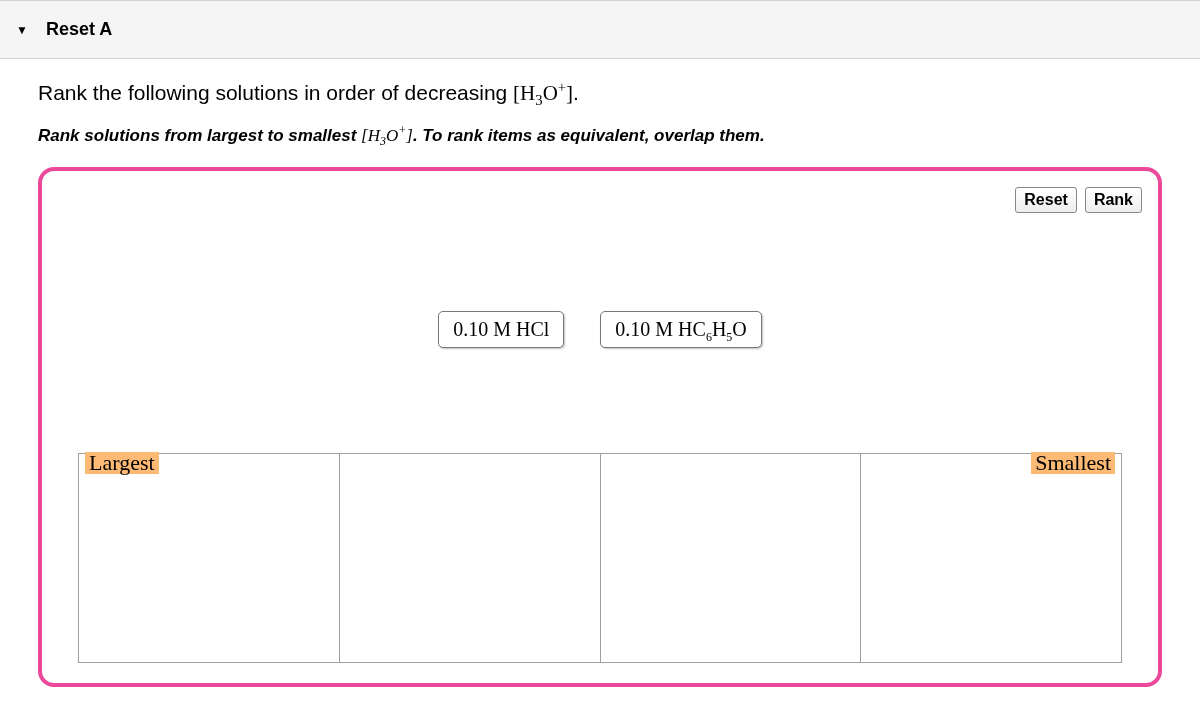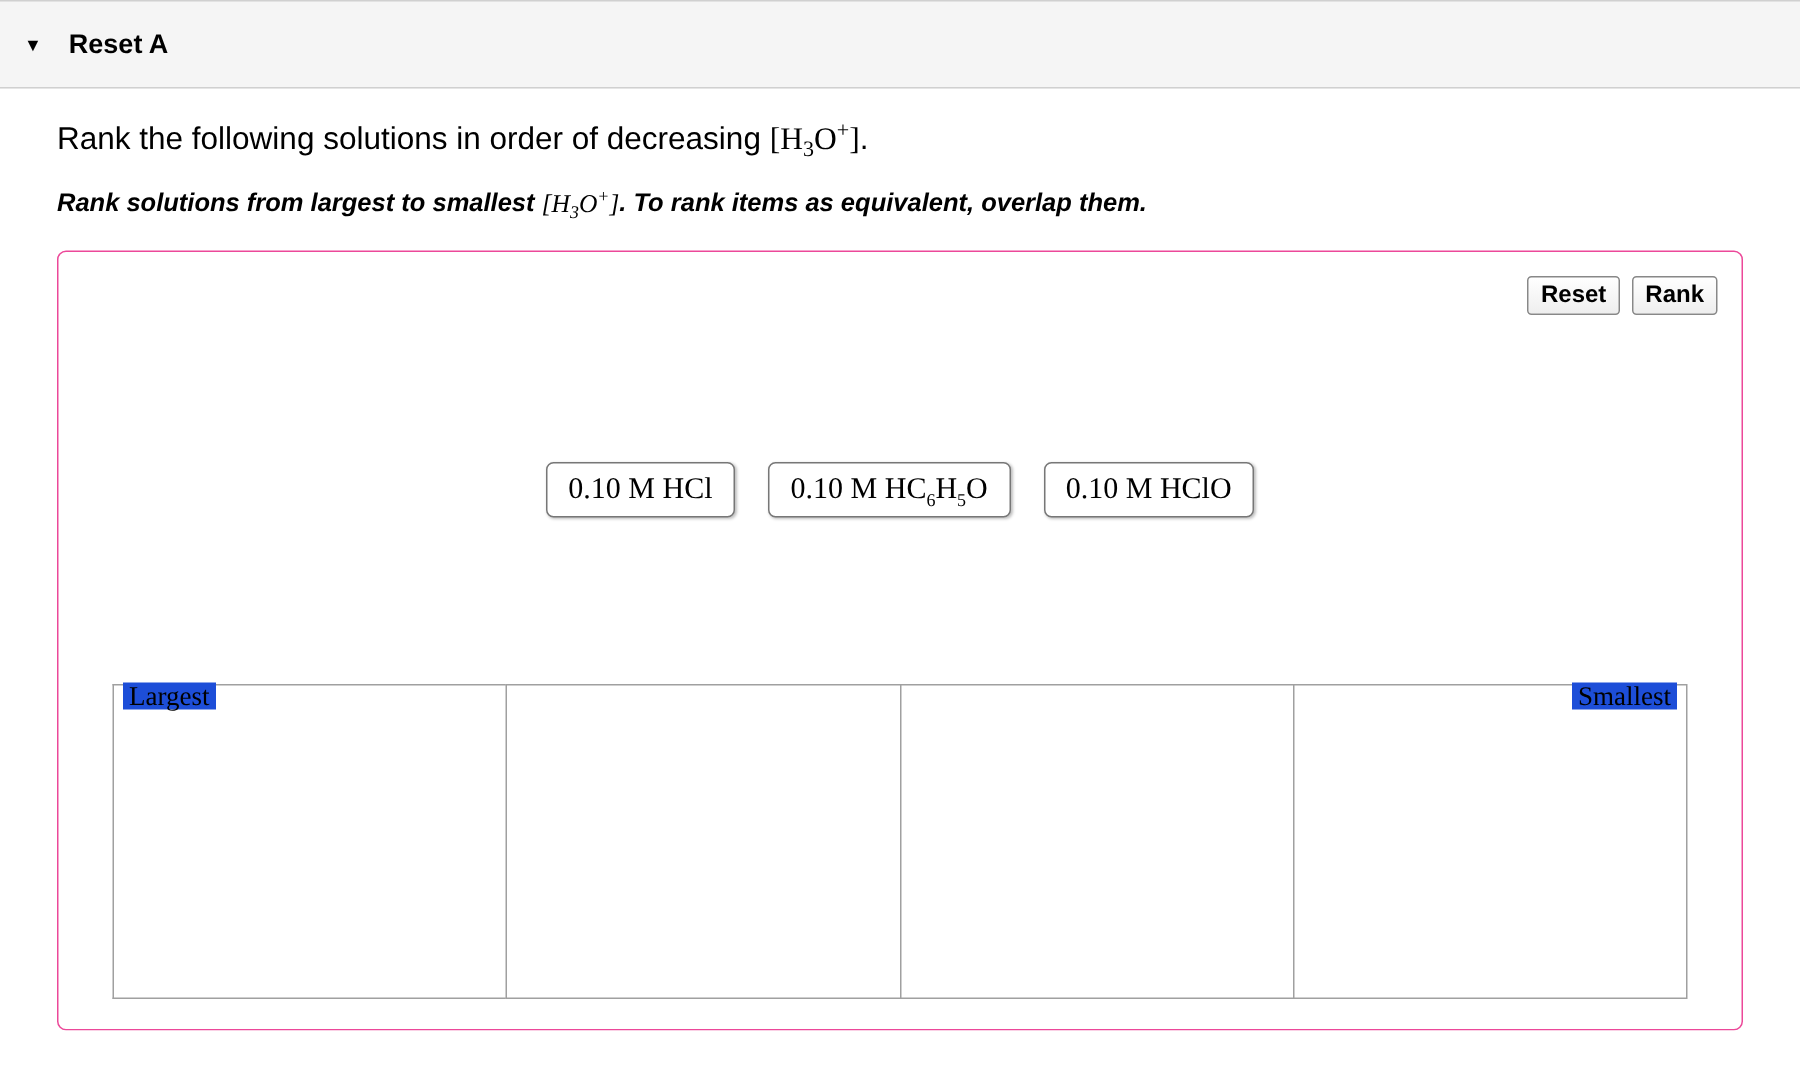--- a/index.html
+++ b/index.html
@@ -40,22 +40,22 @@
       font-weight: bold;
     }
     .formula {
       font-family: 'Times New Roman', Times, serif;
       font-weight: normal;
     }
     .formula sub { font-size: 0.7em; vertical-align: sub; }
     .formula sup { font-size: 0.7em; vertical-align: super; }
     
     .workbox {
-      border: 1px solid #ec4899;
-      border-radius: 6px;
+      border: 4px solid #ec4899;
+      border-radius: 16px;
       min-height: 520px;
       position: relative;
       padding: 16px;
     }
     
     .top-buttons {
       position: absolute;
       top: 16px;
       right: 16px;
       display: flex;
@@ -72,21 +72,21 @@
       cursor: pointer;
     }
     
     .items-row {
       position: absolute;
       top: 140px;
       left: 0;
       right: 0;
       display: flex;
       justify-content: center;
-      gap: 22px;
+      gap: 36px;
     }
     .chip {
       font-family: 'Times New Roman', Times, serif;
       font-size: 20px;
       border: 1px solid #777;
       border-radius: 5px;
       box-shadow: 1px 1px 2px rgba(0,0,0,0.25);
       background: #fff;
       padding: 6px 14px;
       cursor: move;
@@ -105,23 +105,23 @@
     .slot {
       flex: 1;
       border: 1px solid #a0a0a0;
       border-right: none;
       position: relative;
     }
     .slot:last-child { border-right: 1px solid #a0a0a0; }
     .slot-label {
       position: absolute;
       top: -2px;
-      background: #1d4ed8;
+      background: #fdba74;
       font-family: 'Times New Roman', Times, serif;
-      font-size: 18px;
+      font-size: 22px;
       padding: 0 4px;
       line-height: 1;
     }
     .slot:first-child .slot-label { left: 6px; }
     .slot:last-child .slot-label { right: 6px; }
   </style>
 </head>
 <body>
 
 <div class="part-header">
@@ -139,21 +139,20 @@
 
   <div class="workbox">
     <div class="top-buttons">
       <button>Reset</button>
       <button>Rank</button>
     </div>
 
     <div class="items-row">
       <div class="chip"><span>0.10 M HCl</span></div>
       <div class="chip">0.10 M HC<sub>6</sub>H<sub>5</sub>O</div>
-      <div class="chip"><span>0.10 M HClO</span></div>
     </div>
 
     <div class="dropzone">
       <div class="slot">
         <span class="slot-label">Largest</span>
       </div>
       <div class="slot"></div>
       <div class="slot"></div>
       <div class="slot">
         <span class="slot-label">Smallest</span>

